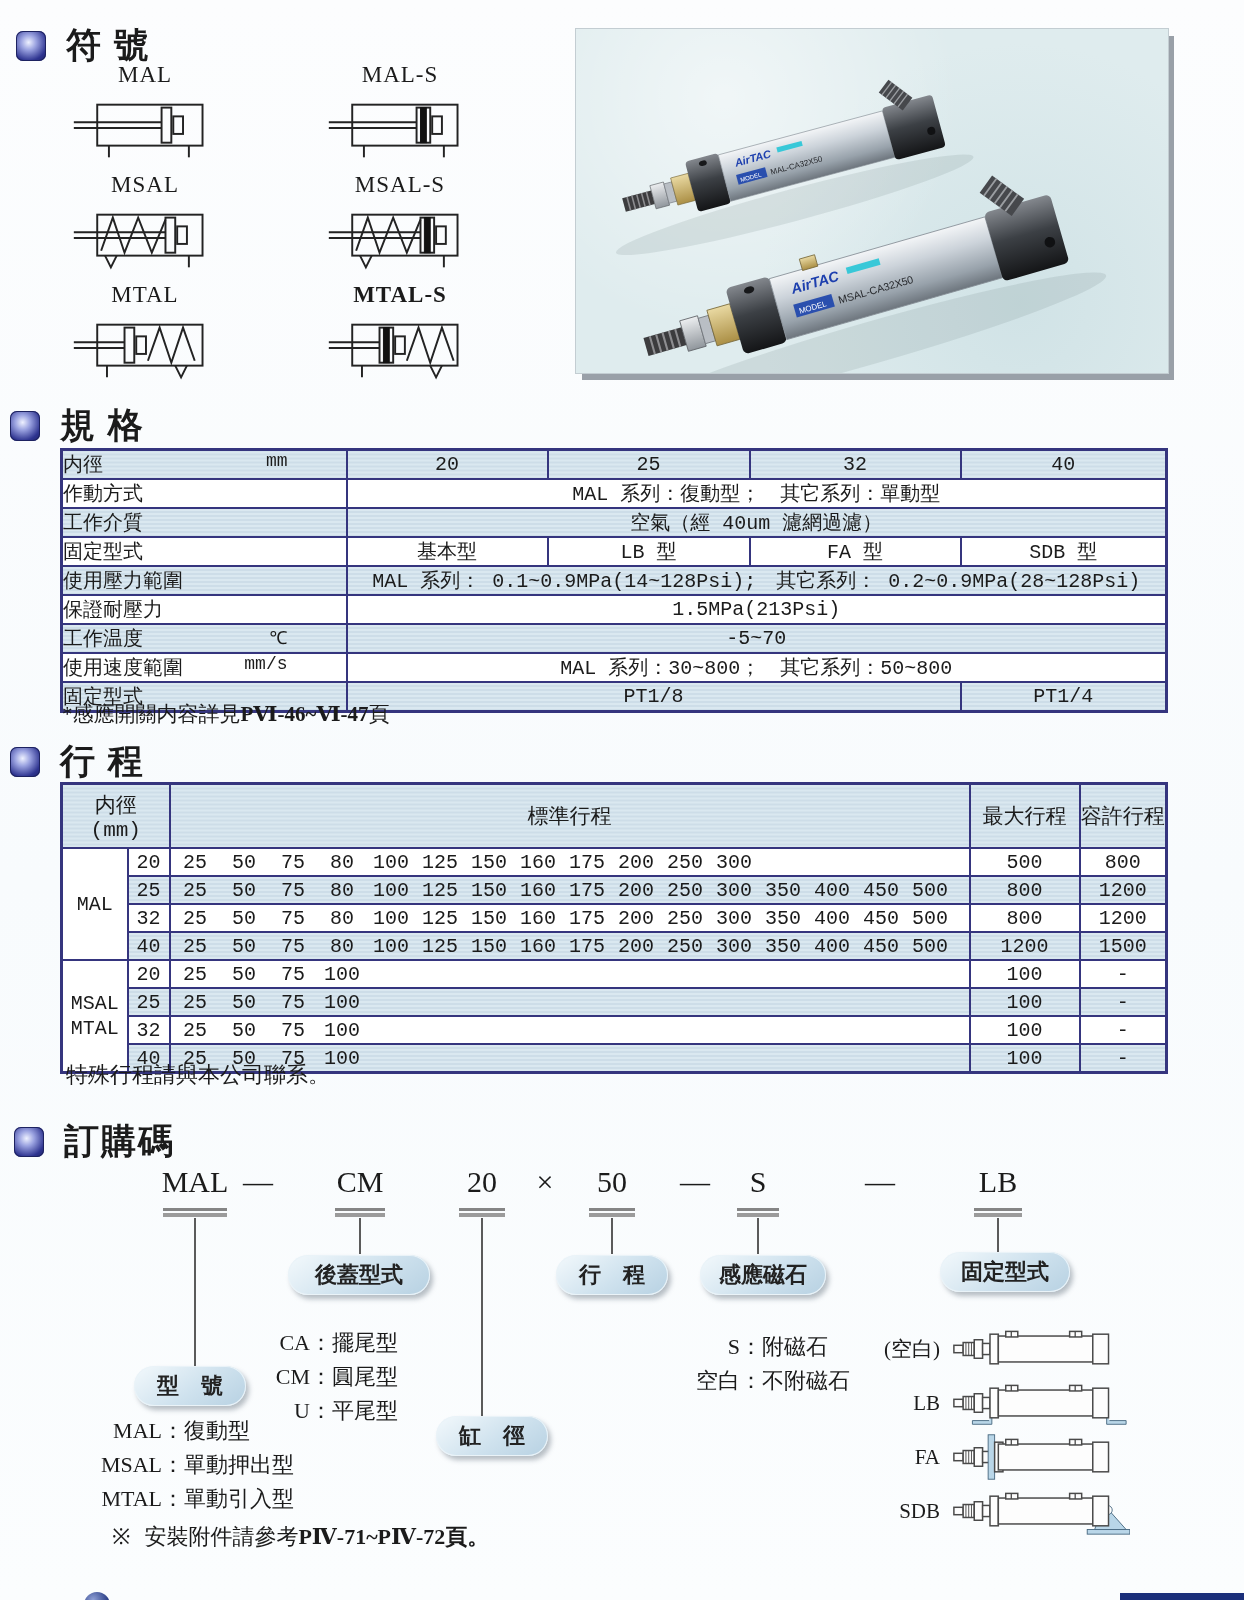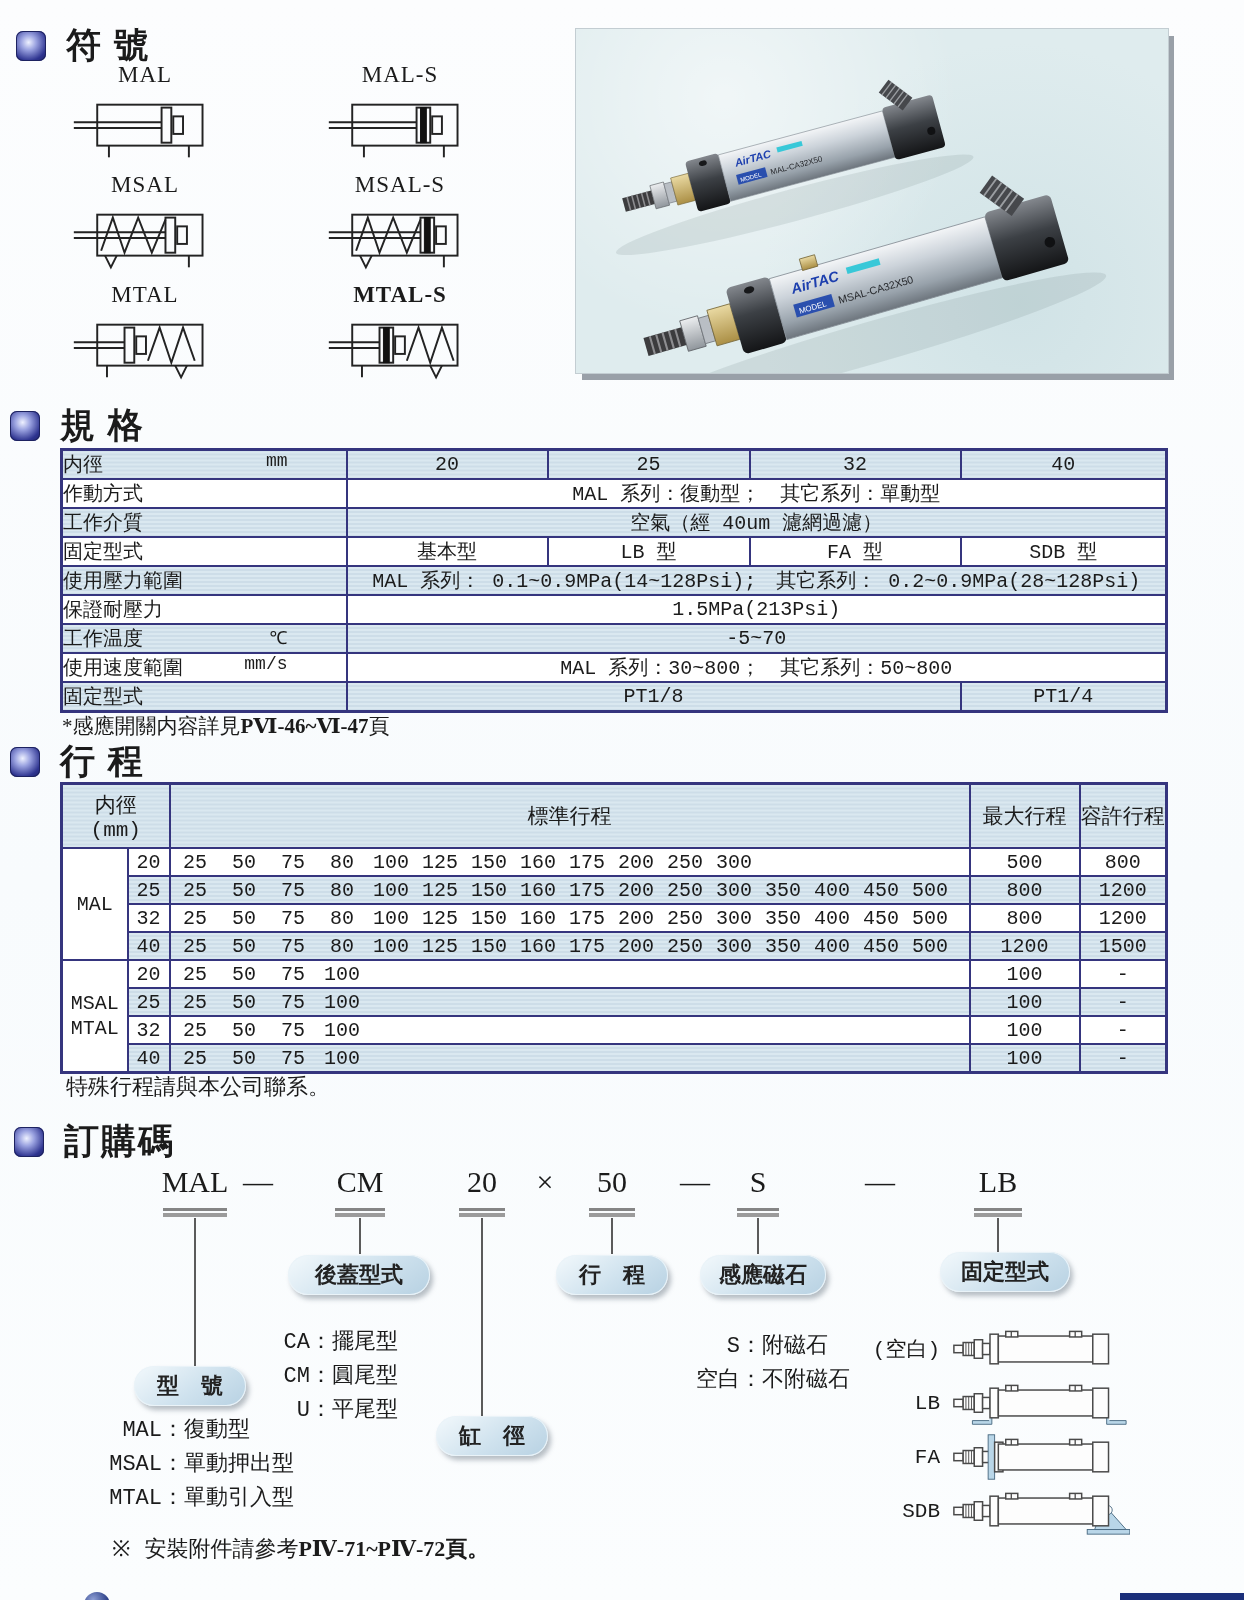--- a/index.html
+++ b/index.html
@@ -47,34 +47,34 @@
   .ctr{text-align:center;}
   #spec-table{left:60px;top:448px;width:1105px;}
   #spec-table td{height:26px;}
   #stroke-table{left:60px;top:782px;width:1105px;}
   #stroke-table thead th{height:62px;font-size:21px;}
   #stroke-table tbody td{height:26px;font-size:20px;}
   .stdcell{text-align:left;padding-left:6px;}
   .stdcell span{display:inline-block;width:49px;text-align:center;}
   .grpcell{text-align:center;font-size:21px;background:#fff;line-height:1.25;}
   
-  .note{position:absolute;font-size:21px;margin-top:12px;}
+  .note{position:absolute;font-size:21px;}
   .note b{font-weight:bold;}
   
   .code-item{position:absolute;top:1162px;height:40px;line-height:40px;
     text-align:center;font-size:30px;}
   .uline{position:absolute;top:1208px;height:9px;
     background:linear-gradient(#858585 0 3px,transparent 3px 5px,#9b9b9b 5px 8px);}
   .vline{position:absolute;width:0;border-left:2px solid #5b5b5b;}
   .pill{position:absolute;height:40px;border-radius:22px;
     display:flex;align-items:center;justify-content:center;
     font-size:22px;font-weight:bold;color:#222;
     background:linear-gradient(145deg,#f3f9fc 0%,#cfe2ee 55%,#b7d1e2 100%);
     box-shadow:3px 4px 5px rgba(100,112,126,.45), inset 0 0 0 1px #eaf3f8;}
-  .optlist{position:absolute;font-family:Liberation Mono, monospace;}
+  .optlist{position:absolute;}
   .optrow{display:flex;height:34px;line-height:34px;font-size:22px;}
   .optrow .oc{text-align:right;}
   .optrow .od{text-align:right;}
   .mountrow{display:flex;align-items:center;height:54px;}
   .mountrow .ml{width:112px;text-align:right;padding-right:10px;font-size:21px;}
   
   .foot-bar{position:absolute;left:1120px;top:1593px;width:124px;height:8px;background:#1b2f7a;}
   .foot-dot{position:absolute;left:84px;top:1592px;width:26px;height:26px;border-radius:50%;
     background:radial-gradient(circle at 35% 30%,#8fa0d6,#1b2f7a 70%);}
 </style>

